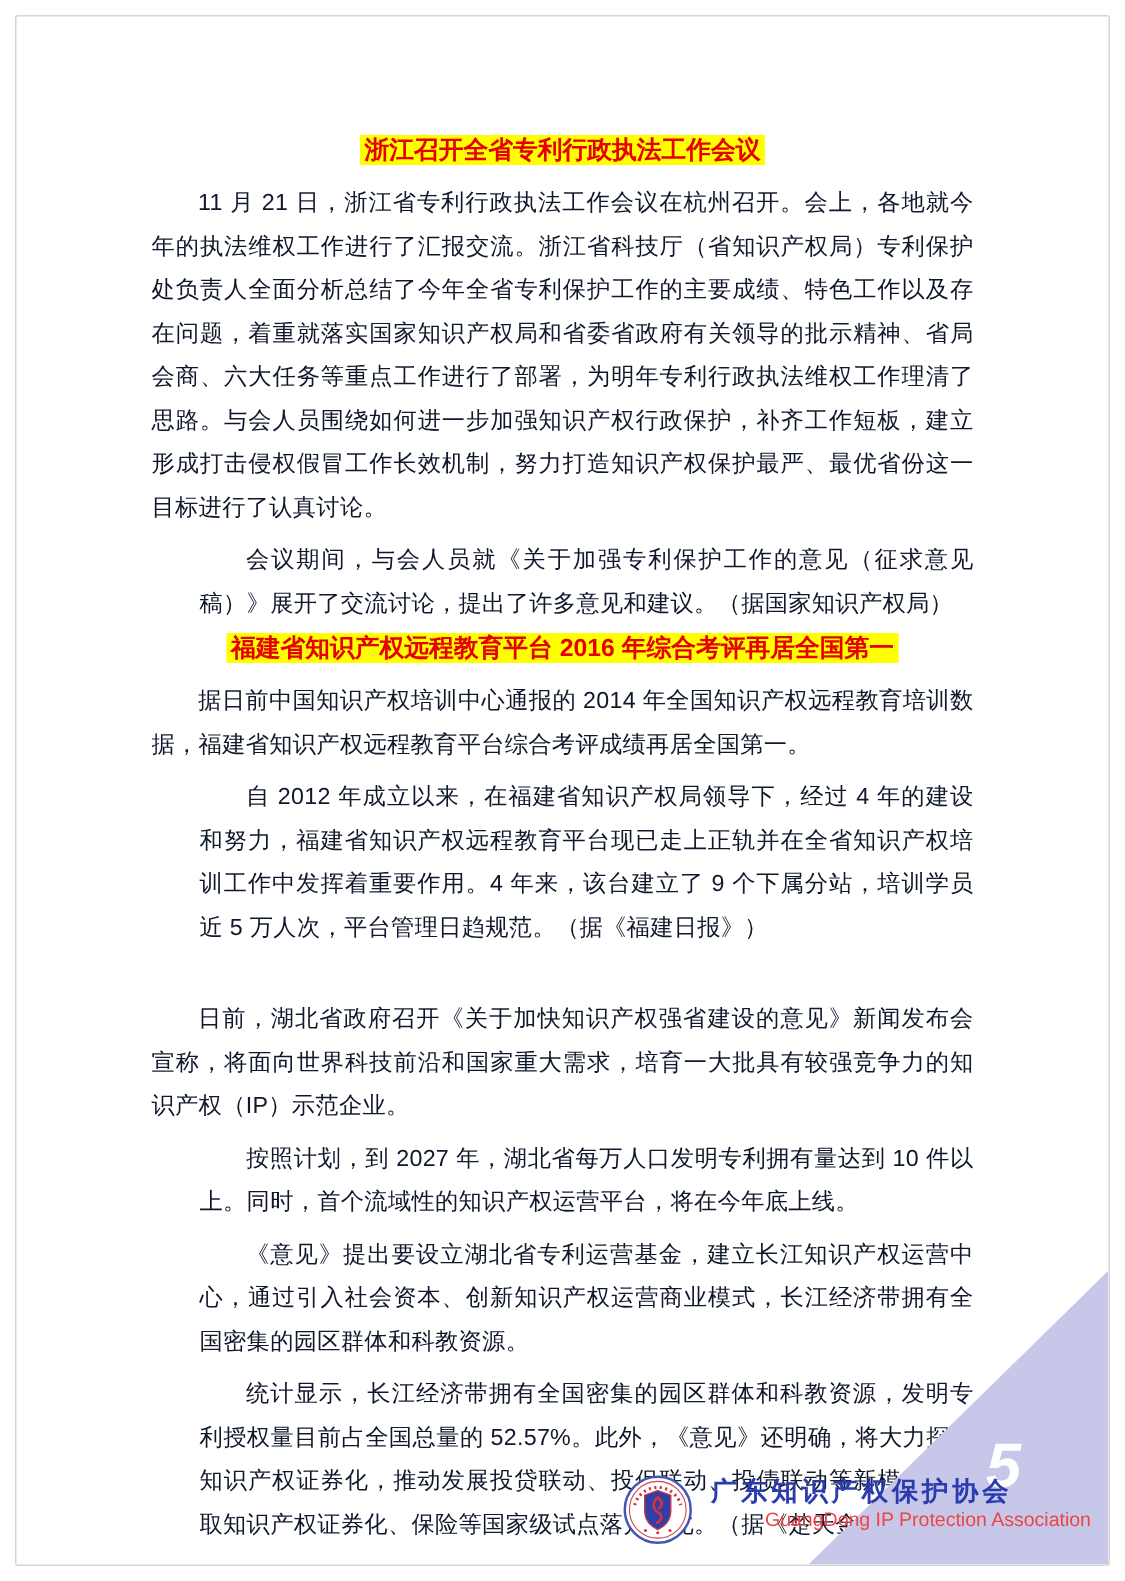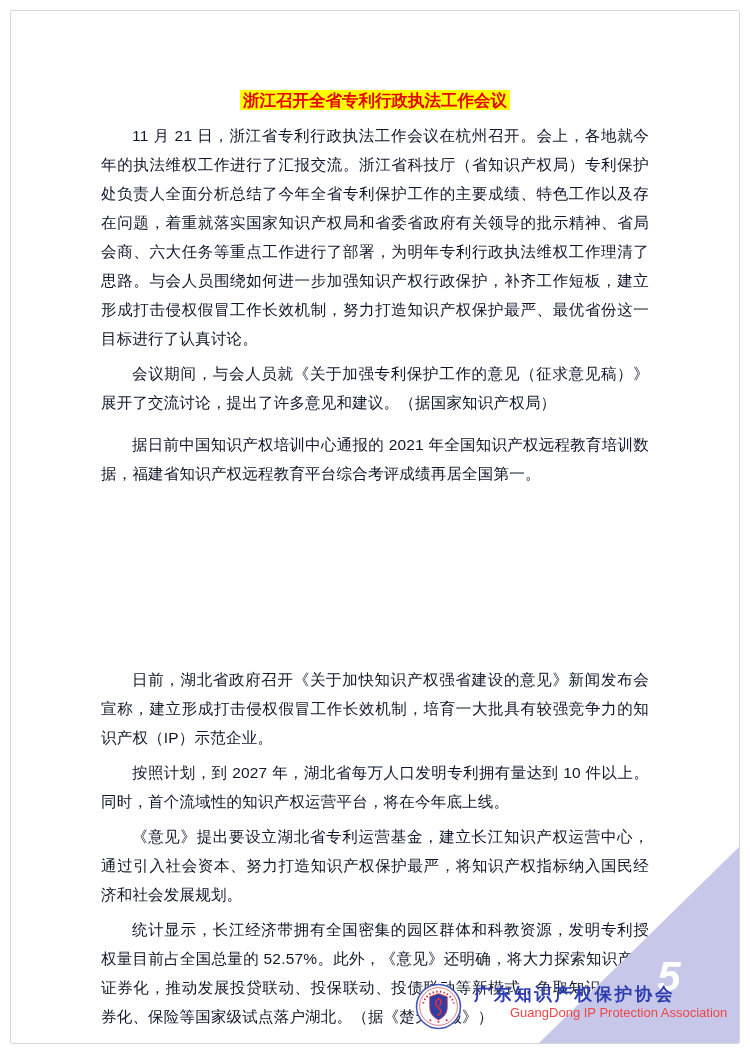--- a/index.html
+++ b/index.html
@@ -17,21 +17,21 @@
   .article-1 { top:78px; }
   .article-2 { top:410px; }
   .article-3 { top:645px; }
   .article-title { text-align:center; font-size:16.5px; font-weight:700; line-height:23px; }
   .article-title .hl { background:#ffff00; color:#e60000; padding:1px 3px; }
   .article p {
     font-size:15.5px; line-height:29px; color:#0f172a;
     text-indent:2em; text-align:justify; letter-spacing:0.2px;
   }
   .article p:first-of-type { margin-top:9px; }
-  .article p + p { margin-top:6px; }
+  .article p + p { margin-top:6px;margin-left:32px; }
 
   .corner-triangle { position:absolute; right:0; bottom:0; width:200px; height:196px; }
   .page-number {
     position:absolute; right:40px; top:942px; width:60px;
     color:#ffffff; font-size:42px; font-weight:700; font-style:italic;
     text-align:center; z-index:3;
   }
   .footer {
     position:absolute; left:404px; top:972px; height:50px;
     display:flex; gap:12px; z-index:4;
@@ -51,27 +51,29 @@
 
 <div class="sheet">
 
   <section class="article article-1">
     <h2 class="article-title"><span class="hl">浙江召开全省专利行政执法工作会议</span></h2>
     <p>11 月 21 日，浙江省专利行政执法工作会议在杭州召开。会上，各地就今年的执法维权工作进行了汇报交流。浙江省科技厅（省知识产权局）专利保护处负责人全面分析总结了今年全省专利保护工作的主要成绩、特色工作以及存在问题，着重就落实国家知识产权局和省委省政府有关领导的批示精神、省局会商、六大任务等重点工作进行了部署，为明年专利行政执法维权工作理清了思路。与会人员围绕如何进一步加强知识产权行政保护，补齐工作短板，建立形成打击侵权假冒工作长效机制，努力打造知识产权保护最严、最优省份这一目标进行了认真讨论。</p>
     <p>会议期间，与会人员就《关于加强专利保护工作的意见（征求意见稿）》展开了交流讨论，提出了许多意见和建议。（据国家知识产权局）</p>
   </section>
 
   <section class="article article-2">
-    <p>据日前中国知识产权培训中心通报的 2021 年全国知识产权远程教育培训数据，福建省知识产权远程教育平台综合考评成绩再居全国第一。</p>
+    <h2 class="article-title"><span class="hl">福建省知识产权远程教育平台 2016 年综合考评再居全国第一</span></h2>
+    <p>据日前中国知识产权培训中心通报的 2014 年全国知识产权远程教育培训数据，福建省知识产权远程教育平台综合考评成绩再居全国第一。</p>
+    <p>自 2012 年成立以来，在福建省知识产权局领导下，经过 4 年的建设和努力，福建省知识产权远程教育平台现已走上正轨并在全省知识产权培训工作中发挥着重要作用。4 年来，该台建立了 9 个下属分站，培训学员近 5 万人次，平台管理日趋规范。（据《福建日报》）</p>
   </section>
 
   <section class="article article-3">
-    <p>日前，湖北省政府召开《关于加快知识产权强省建设的意见》新闻发布会宣称，建立形成打击侵权假冒工作长效机制，培育一大批具有较强竞争力的知识产权（IP）示范企业。</p>
+    <p>日前，湖北省政府召开《关于加快知识产权强省建设的意见》新闻发布会宣称，将面向世界科技前沿和国家重大需求，培育一大批具有较强竞争力的知识产权（IP）示范企业。</p>
     <p>按照计划，到 2027 年，湖北省每万人口发明专利拥有量达到 10 件以上。同时，首个流域性的知识产权运营平台，将在今年底上线。</p>
-    <p>《意见》提出要设立湖北省专利运营基金，建立长江知识产权运营中心，通过引入社会资本、努力打造知识产权保护最严，将知识产权指标纳入国民经济和社会发展规划。</p>
+    <p>《意见》提出要设立湖北省专利运营基金，建立长江知识产权运营中心，通过引入社会资本、创新知识产权运营商业模式，长江经济带拥有全国密集的园区群体和科教资源。</p>
     <p>统计显示，长江经济带拥有全国密集的园区群体和科教资源，发明专利授权量目前占全国总量的 52.57%。此外，《意见》还明确，将大力探索知识产权证券化，推动发展投贷联动、投保联动、投债联动等新模式，争取知识产权证券化、保险等国家级试点落户湖北。（据《楚天金报》）</p>
   </section>
 
   <svg class="corner-triangle" viewBox="0 0 200 196" aria-hidden="true">
     <polygon points="200,0 200,196 0,196" fill="#c7c7e9"></polygon>
   </svg>
 
   <div class="page-number">5</div>
 
   <div class="footer">

